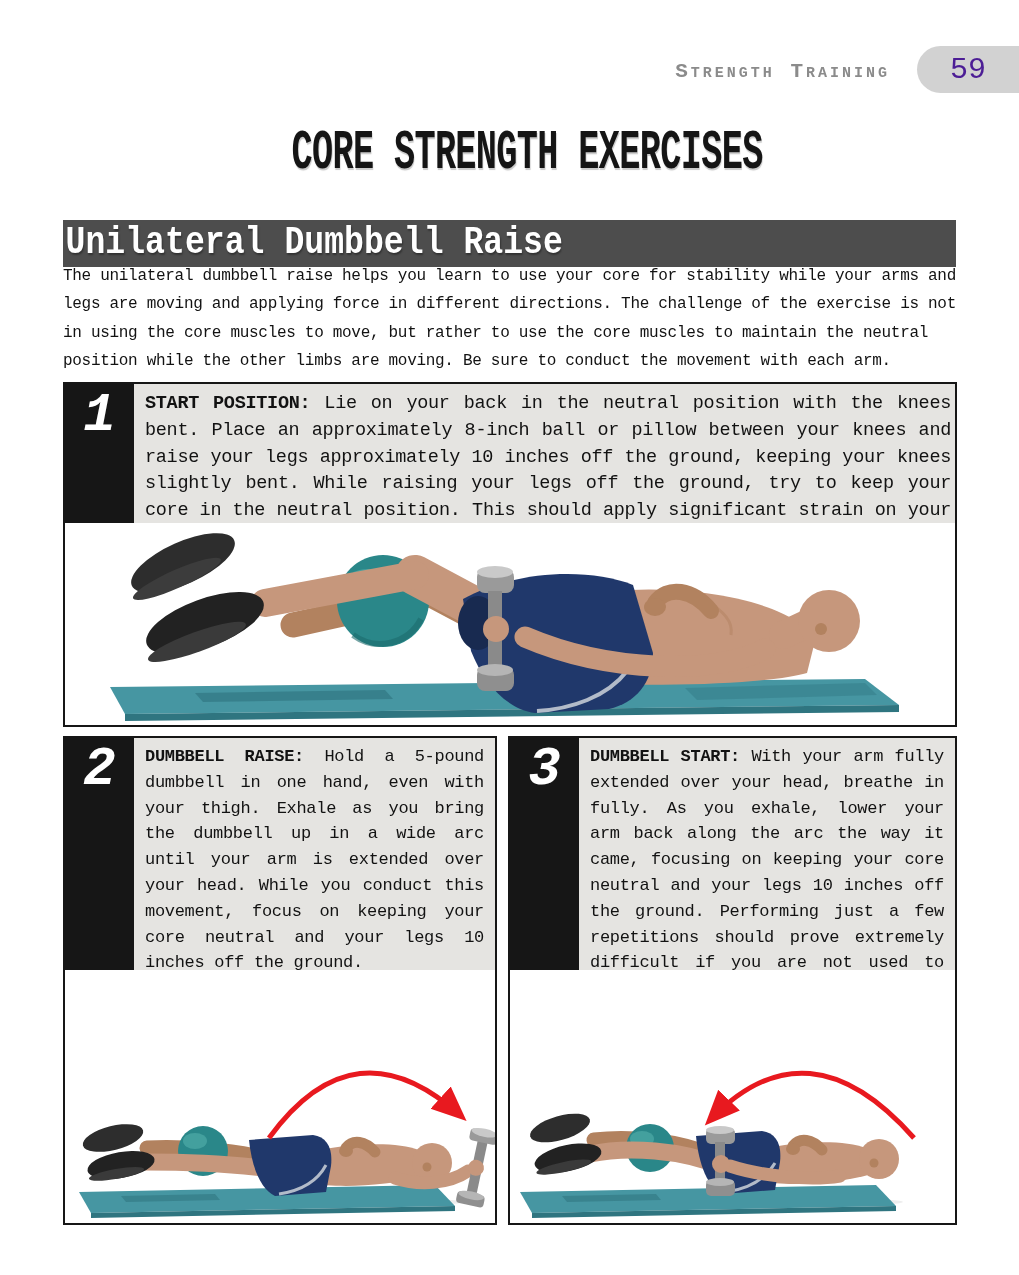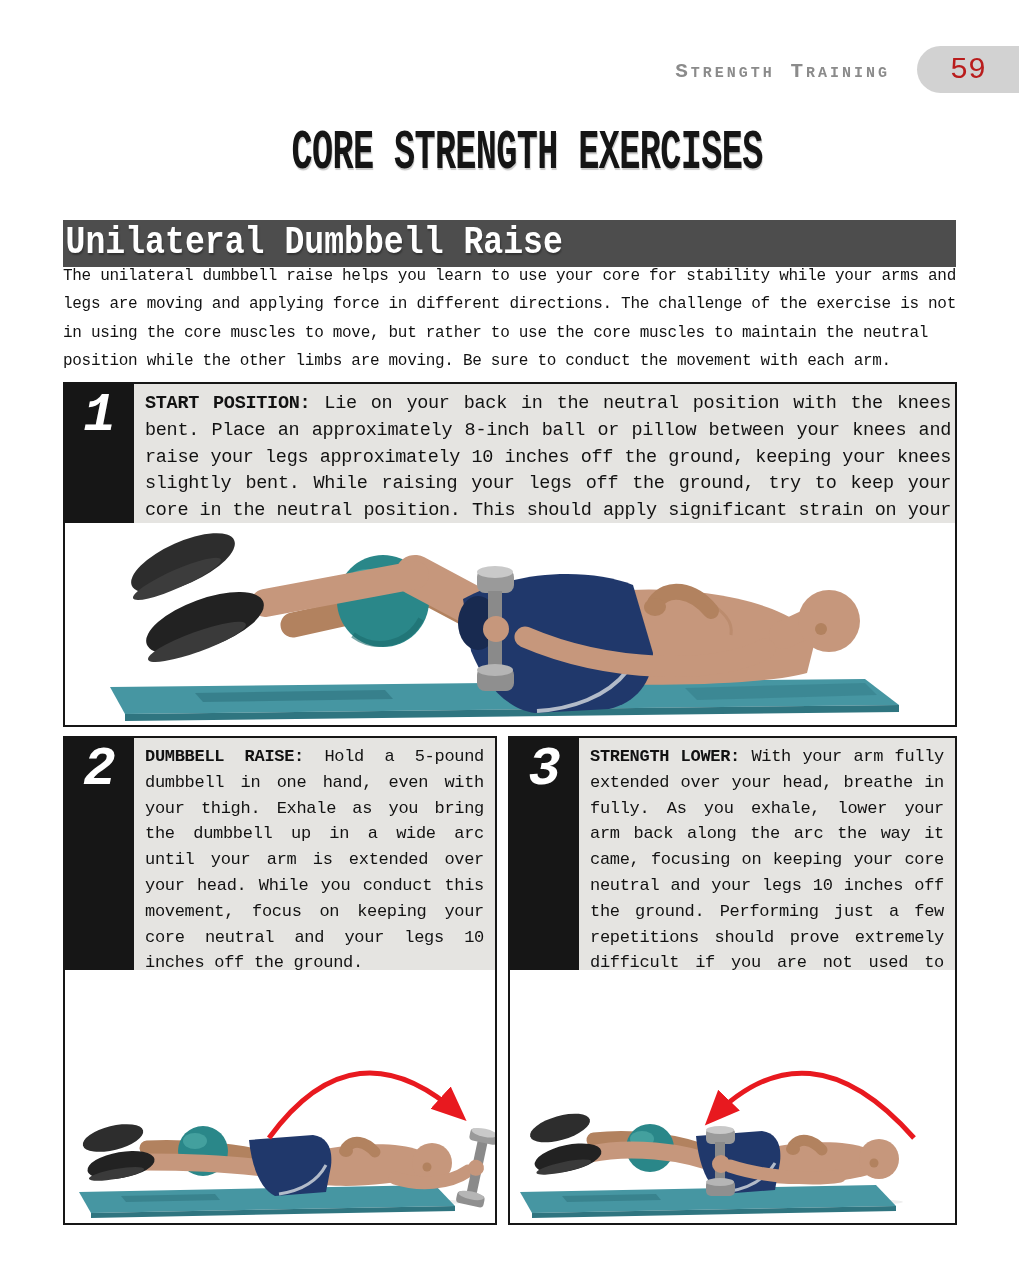--- a/index.html
+++ b/index.html
@@ -14,21 +14,21 @@
     position:absolute; top:44px; right:129px;
     font-variant:small-caps; font-weight:bold; font-size:21px;
     letter-spacing:3px; color:var(--running-header-text,#8b8b8b);
     white-space:nowrap;
   }
   .page-pill {
     position:absolute; top:30px; left:917px; width:102px; height:47px;
     background:var(--page-pill-background,#d2d2d2);
     border-radius:24px 0 0 24px;
     display:flex; align-items:center; justify-content:center;
-    font-size:30px; color:#b91c1c;
+    font-size:30px; color:#4c1d95;
   }
   
   .title-wrap { position:absolute; top:112px; left:0; width:100%; text-align:center;padding-left:18px; }
   .page-title {
     display:inline-block; font-size:55px; font-weight:bold; line-height:52px;
     color:#151515; transform:scaleX(.64); transform-origin:center;
     white-space:nowrap; letter-spacing:-1px;
     text-shadow:1px 2px 1px rgba(140,140,140,.45);
   }
   
@@ -221,21 +221,21 @@
           </g>
         </g>
         <path d="M 204 168 Q 290 50 396 146" stroke="var(--arrow-red,#e8191f)" stroke-width="5" fill="none" marker-end="url(#arrow2)"></path>
       </svg>
     </div>
   </section>
 
   <section class="step-box" id="box3">
     <div class="step-top">
       <div class="step-num">3</div>
-      <p class="step-text"><b>STRENGTH LOWER:</b> <span>With your arm fully extended over your head, breathe in fully. As you exhale, lower your arm back along the arc the way it came, focusing on keeping your core neutral and your legs 10 inches off the ground. Performing just a few repetitions should prove extremely difficult if you are not used to exercising your core in this manner.</span></p>
+      <p class="step-text"><b>DUMBBELL START:</b> <span>With your arm fully extended over your head, breathe in fully. As you exhale, lower your arm back along the arc the way it came, focusing on keeping your core neutral and your legs 10 inches off the ground. Performing just a few repetitions should prove extremely difficult if you are not used to exercising your core in this manner.</span></p>
     </div>
     <div class="step-fig">
       <svg viewBox="0 0 445 253" preserveAspectRatio="none">
         <defs>
           <marker id="arrow3" orient="auto" markerWidth="9" markerHeight="9" refX="5.5" refY="3">
             <path d="M0,0 L7,3 L0,6 Z" fill="var(--arrow-red,#e8191f)"></path>
           </marker>
         </defs>
         <ellipse cx="205" cy="232" rx="188" ry="6" fill="#000" opacity="0.07"></ellipse>
         <g>

